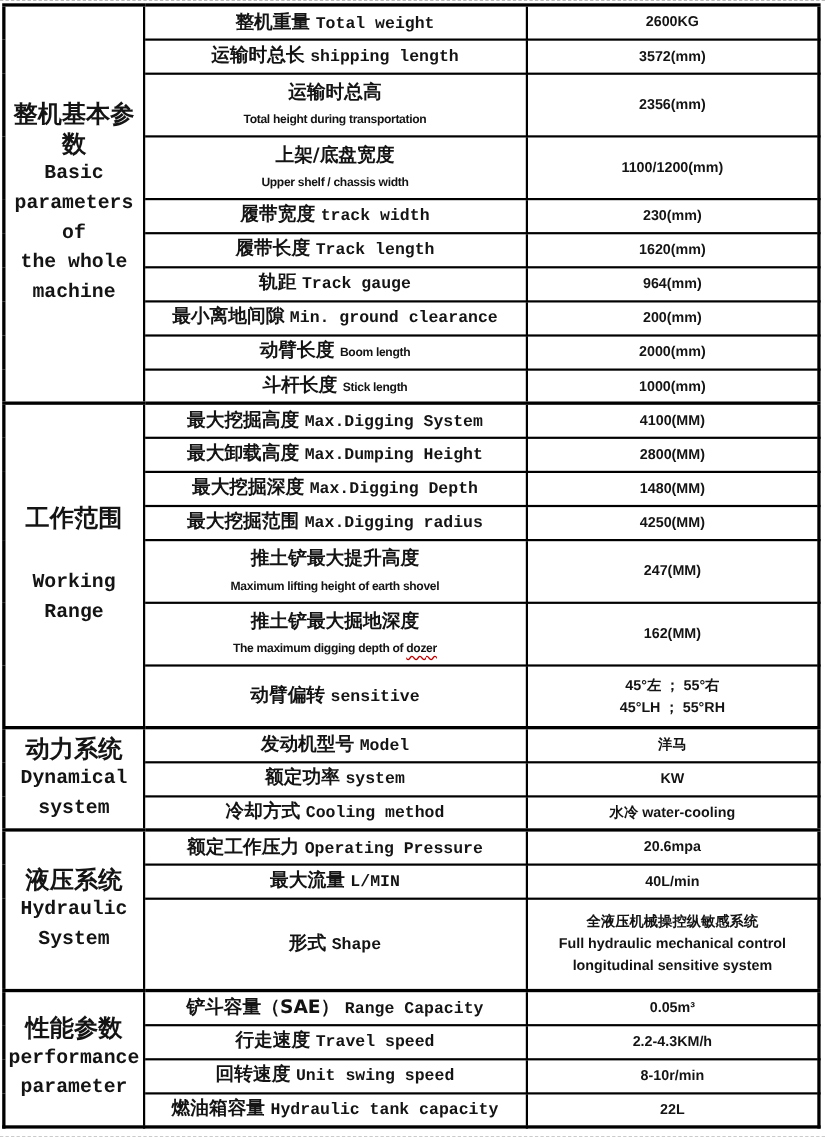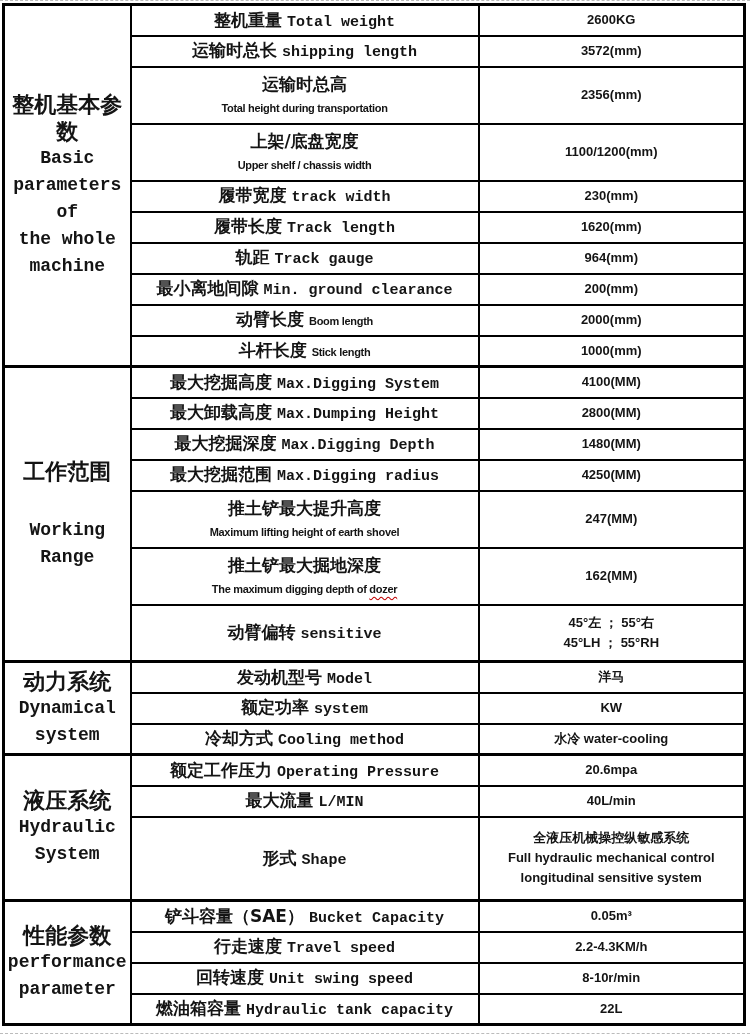--- a/index.html
+++ b/index.html
@@ -249,21 +249,21 @@
             <div class="value-line">longitudinal sensitive system</div>
           </td>
         </tr>
         <tr class="spec-row h1 section-start">
           <td class="cat-cell sec-4" rowspan="4">
             <div class="zh cat-zh">性能参数</div>
             <div class="cat-en-line">performance</div>
             <div class="cat-en-line">parameter</div>
           </td>
           <td class="param-cell">
-            <div class="param-line1"><span class="zh param-zh">铲斗容量（SAE）</span><span class="param-en en-mono">Bucket Capacity</span></div>
+            <div class="param-line1"><span class="zh param-zh">铲斗容量（SAE）</span><span class="param-en en-mono">Range Capacity</span></div>
           </td>
           <td class="value-cell">
             <div class="value-line">0.05m³</div>
           </td>
         </tr>
         <tr class="spec-row h1">
           <td class="param-cell">
             <div class="param-line1"><span class="zh param-zh">行走速度</span><span class="param-en en-mono">Travel speed</span></div>
           </td>
           <td class="value-cell">

